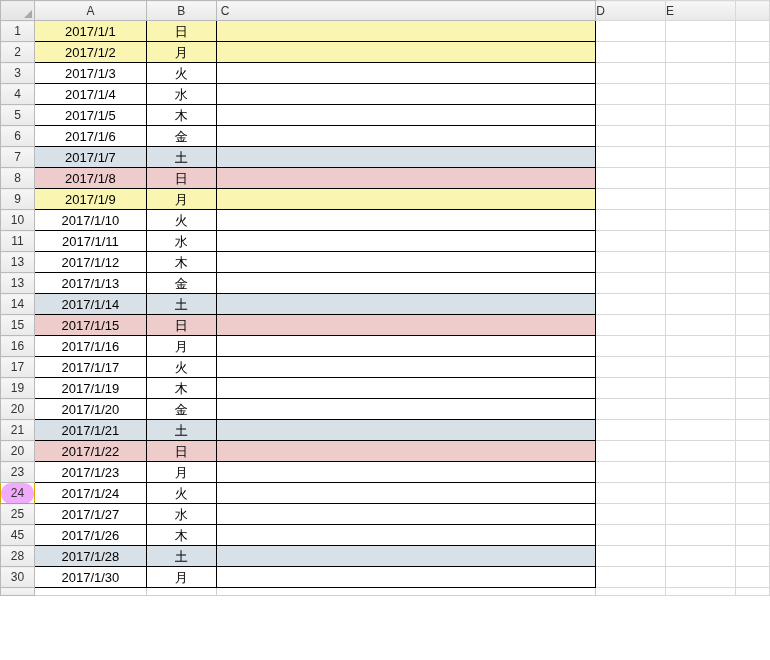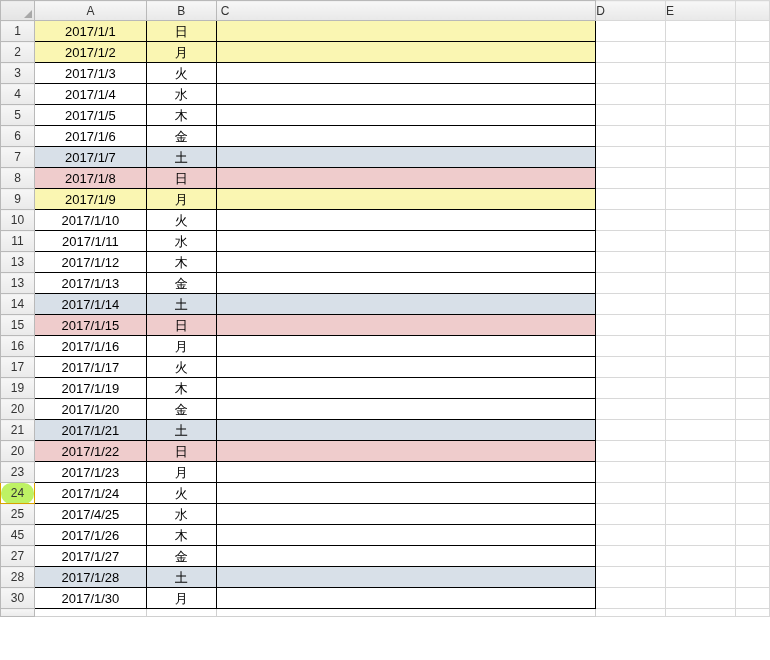--- a/index.html
+++ b/index.html
@@ -55,21 +55,21 @@
   }
   .rowhdr {
     width: 34px;
     background: linear-gradient(#f6f6f6, #eaeaea);
     text-align: center;
     font-size: 12px;
     color: #333;
     border-color: #b9b9b9;
   }
   .rowhdr.sel {
-    background: #bef264;
+    background: #f0abfc;
     border-color: #d9a200;
     border-radius: 10px;
   }
   .col-A { width: 112px; text-align: center; }
   .col-B { width: 70px;  text-align: center; }
   .col-C { width: 380px; text-align: left; padding-left: 4px; }
   .col-D { width: 70px;  text-align: left;  border-color:#d8d8d8; }
   .col-E { width: 70px;  text-align: left;  border-color:#d8d8d8; }
   .col-F { width: 34px;  text-align: left;  border-color:#d8d8d8; }
   .data.col-A, .data.col-B, .data.col-C { border: 1px solid #000; }
@@ -302,40 +302,31 @@
       <div class="rowhdr sel">24</div>
       <div class="cell data col-A">2017/1/24</div>
       <div class="cell data col-B">火</div>
       <div class="cell data col-C"></div>
       <div class="cell col-D"></div>
       <div class="cell col-E"></div>
       <div class="cell col-F"></div>
     </div>
     <div class="row plain">
       <div class="rowhdr">25</div>
-      <div class="cell data col-A">2017/4/25</div>
+      <div class="cell data col-A">2017/1/27</div>
       <div class="cell data col-B">水</div>
       <div class="cell data col-C"></div>
       <div class="cell col-D"></div>
       <div class="cell col-E"></div>
       <div class="cell col-F"></div>
     </div>
     <div class="row plain">
       <div class="rowhdr">45</div>
       <div class="cell data col-A">2017/1/26</div>
       <div class="cell data col-B">木</div>
-      <div class="cell data col-C"></div>
-      <div class="cell col-D"></div>
-      <div class="cell col-E"></div>
-      <div class="cell col-F"></div>
-    </div>
-    <div class="row plain">
-      <div class="rowhdr">27</div>
-      <div class="cell data col-A">2017/1/27</div>
-      <div class="cell data col-B">金</div>
       <div class="cell data col-C"></div>
       <div class="cell col-D"></div>
       <div class="cell col-E"></div>
       <div class="cell col-F"></div>
     </div>
     <div class="row blue">
       <div class="rowhdr">28</div>
       <div class="cell data col-A">2017/1/28</div>
       <div class="cell data col-B">土</div>
       <div class="cell data col-C"></div>

